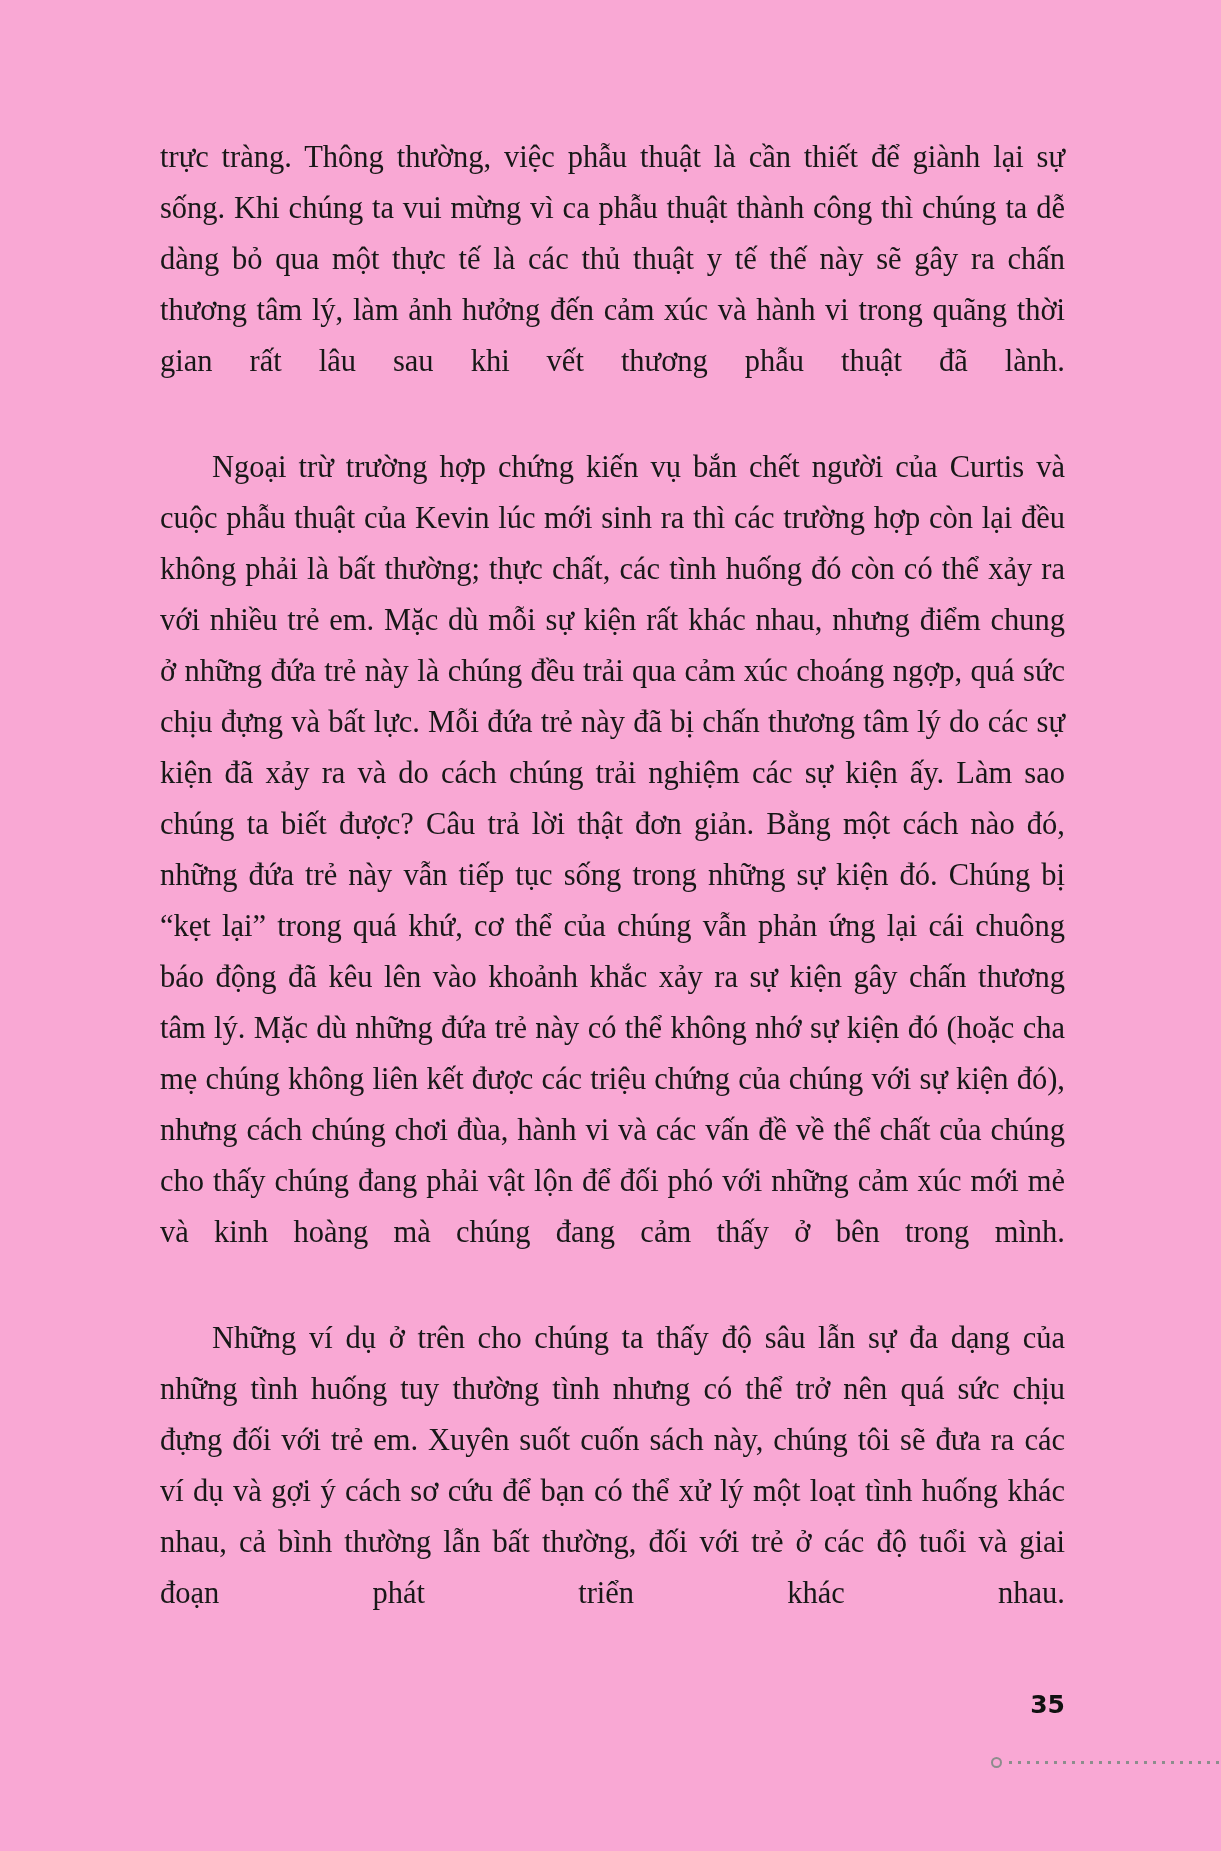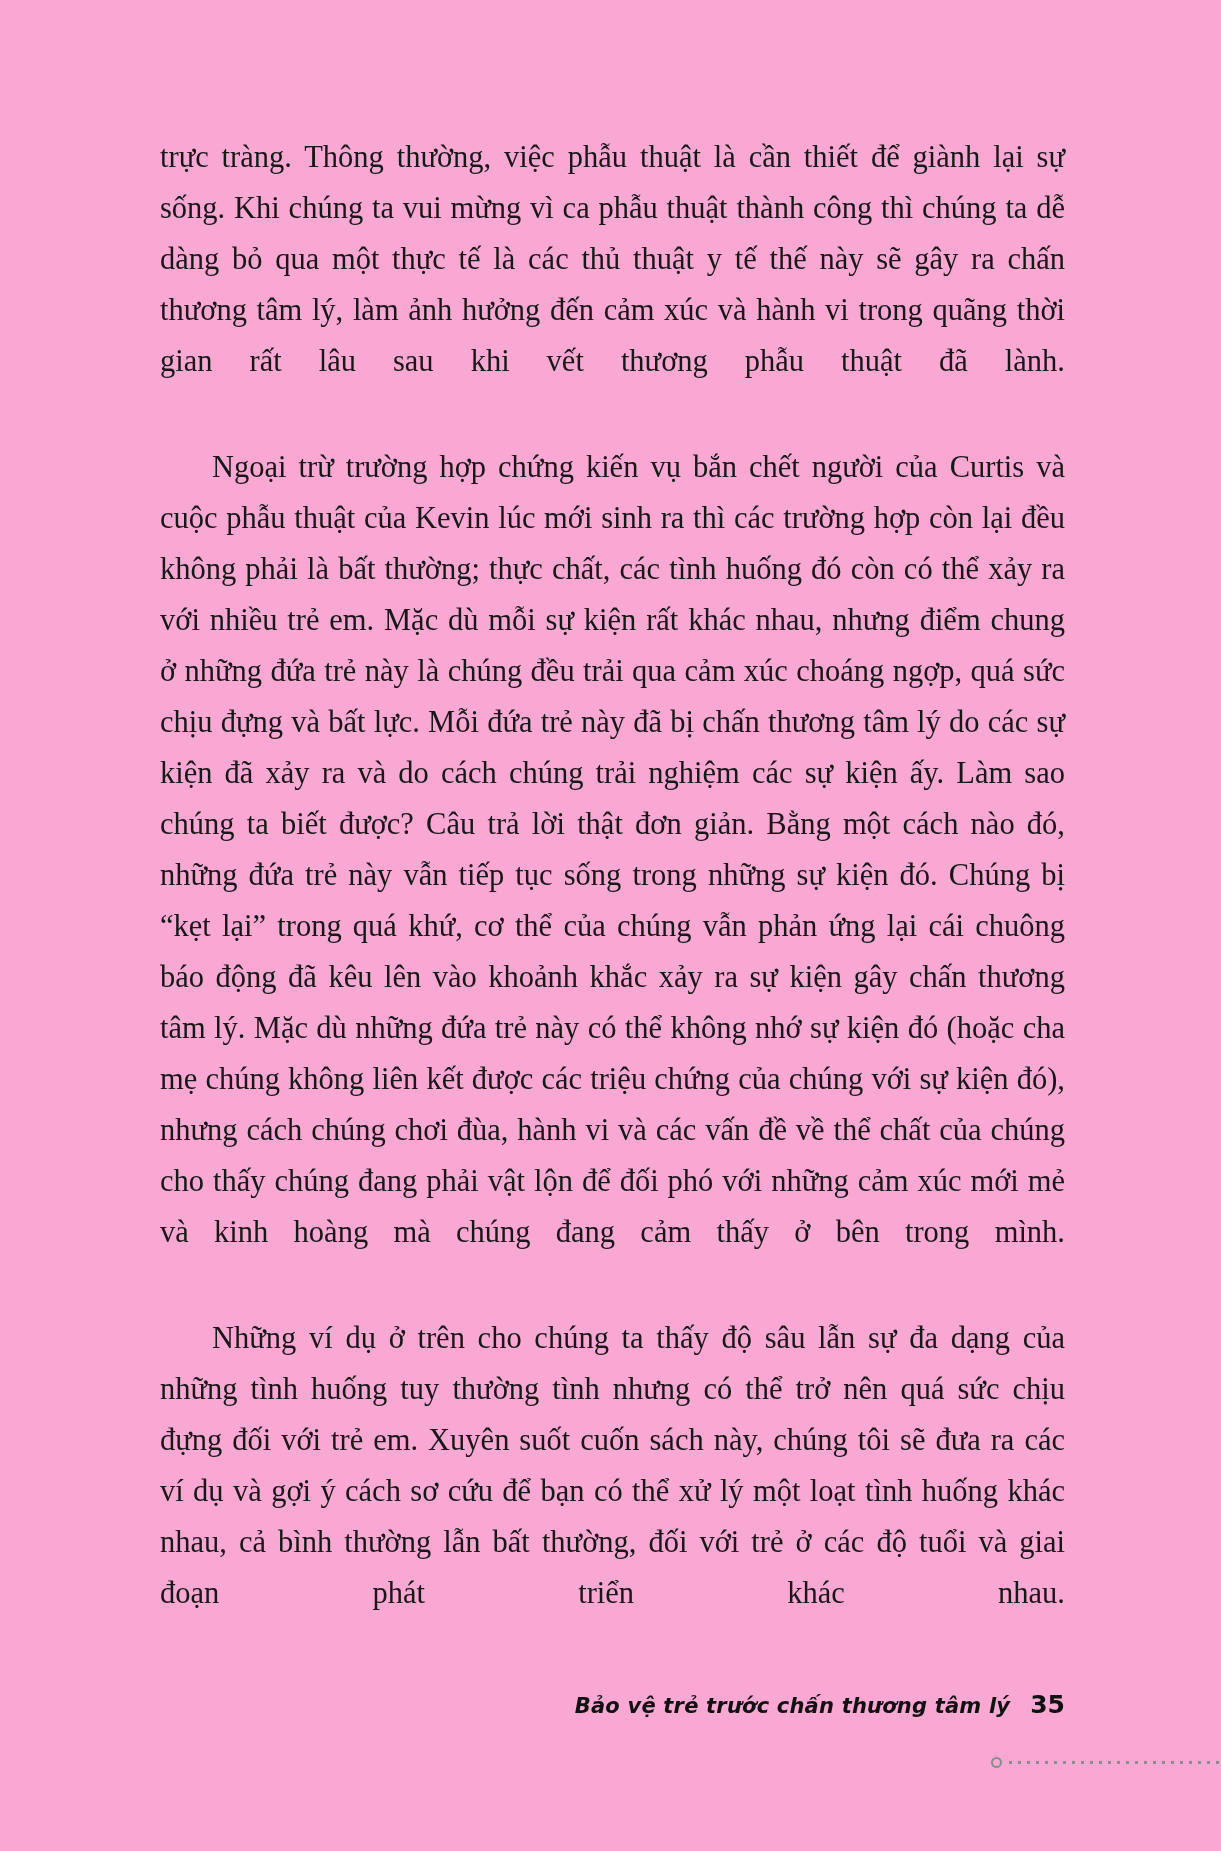--- a/index.html
+++ b/index.html
@@ -121,21 +121,20 @@
 <div class="page">
 
   <div class="text-column">
     <p class="para">trực tràng. Thông thường, việc phẫu thuật là cần thiết để giành lại sự sống. Khi chúng ta vui mừng vì ca phẫu thuật thành công thì chúng ta dễ dàng bỏ qua một thực tế là các thủ thuật y tế thế này sẽ gây ra chấn thương tâm lý, làm ảnh hưởng đến cảm xúc và hành vi trong quãng thời gian rất lâu sau khi vết thương phẫu thuật đã lành.</p>
     <p class="para indent">Ngoại trừ trường hợp chứng kiến vụ bắn chết người của Curtis và cuộc phẫu thuật của Kevin lúc mới sinh ra thì các trường hợp còn lại đều không phải là bất thường; thực chất, các tình huống đó còn có thể xảy ra với nhiều trẻ em. Mặc dù mỗi sự kiện rất khác nhau, nhưng điểm chung ở những đứa trẻ này là chúng đều trải qua cảm xúc choáng ngợp, quá sức chịu đựng và bất lực. Mỗi đứa trẻ này đã bị chấn thương tâm lý do các sự kiện đã xảy ra và do cách chúng trải nghiệm các sự kiện ấy. Làm sao chúng ta biết được? Câu trả lời thật đơn giản. Bằng một cách nào đó, những đứa trẻ này vẫn tiếp tục sống trong những sự kiện đó. Chúng bị “kẹt lại” trong quá khứ, cơ thể của chúng vẫn phản ứng lại cái chuông báo động đã kêu lên vào khoảnh khắc xảy ra sự kiện gây chấn thương tâm lý. Mặc dù những đứa trẻ này có thể không nhớ sự kiện đó (hoặc cha mẹ chúng không liên kết được các triệu chứng của chúng với sự kiện đó), nhưng cách chúng chơi đùa, hành vi và các vấn đề về thể chất của chúng cho thấy chúng đang phải vật lộn để đối phó với những cảm xúc mới mẻ và kinh hoàng mà chúng đang cảm thấy ở bên trong mình.</p>
     <p class="para indent">Những ví dụ ở trên cho chúng ta thấy độ sâu lẫn sự đa dạng của những tình huống tuy thường tình nhưng có thể trở nên quá sức chịu đựng đối với trẻ em. Xuyên suốt cuốn sách này, chúng tôi sẽ đưa ra các ví dụ và gợi ý cách sơ cứu để bạn có thể xử lý một loạt tình huống khác nhau, cả bình thường lẫn bất thường, đối với trẻ ở các độ tuổi và giai đoạn phát triển khác nhau.</p>
   </div>
 
   <div class="footer">
     <div class="footer-inner">
-      <span class="footer-title">Bảo vệ trẻ trước chấn thương tâm lý</span>
       <span class="footer-page">35</span>
     </div>
   </div>
 
   <div class="footer-rule">
     <span class="ring"></span>
     <span class="dots"></span>
   </div>
 
 </div>

